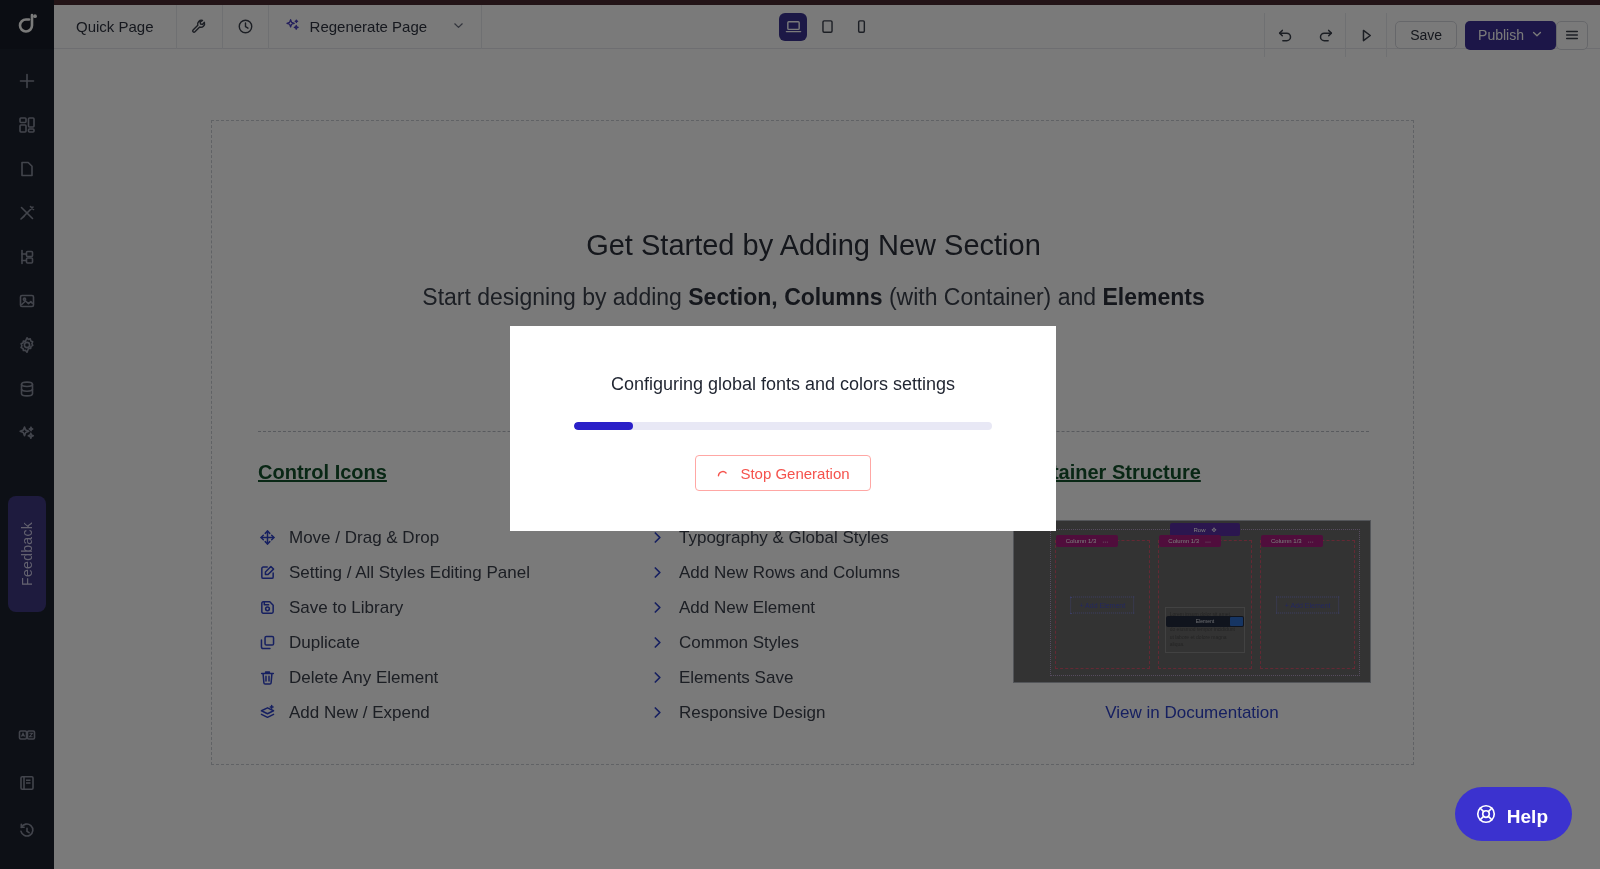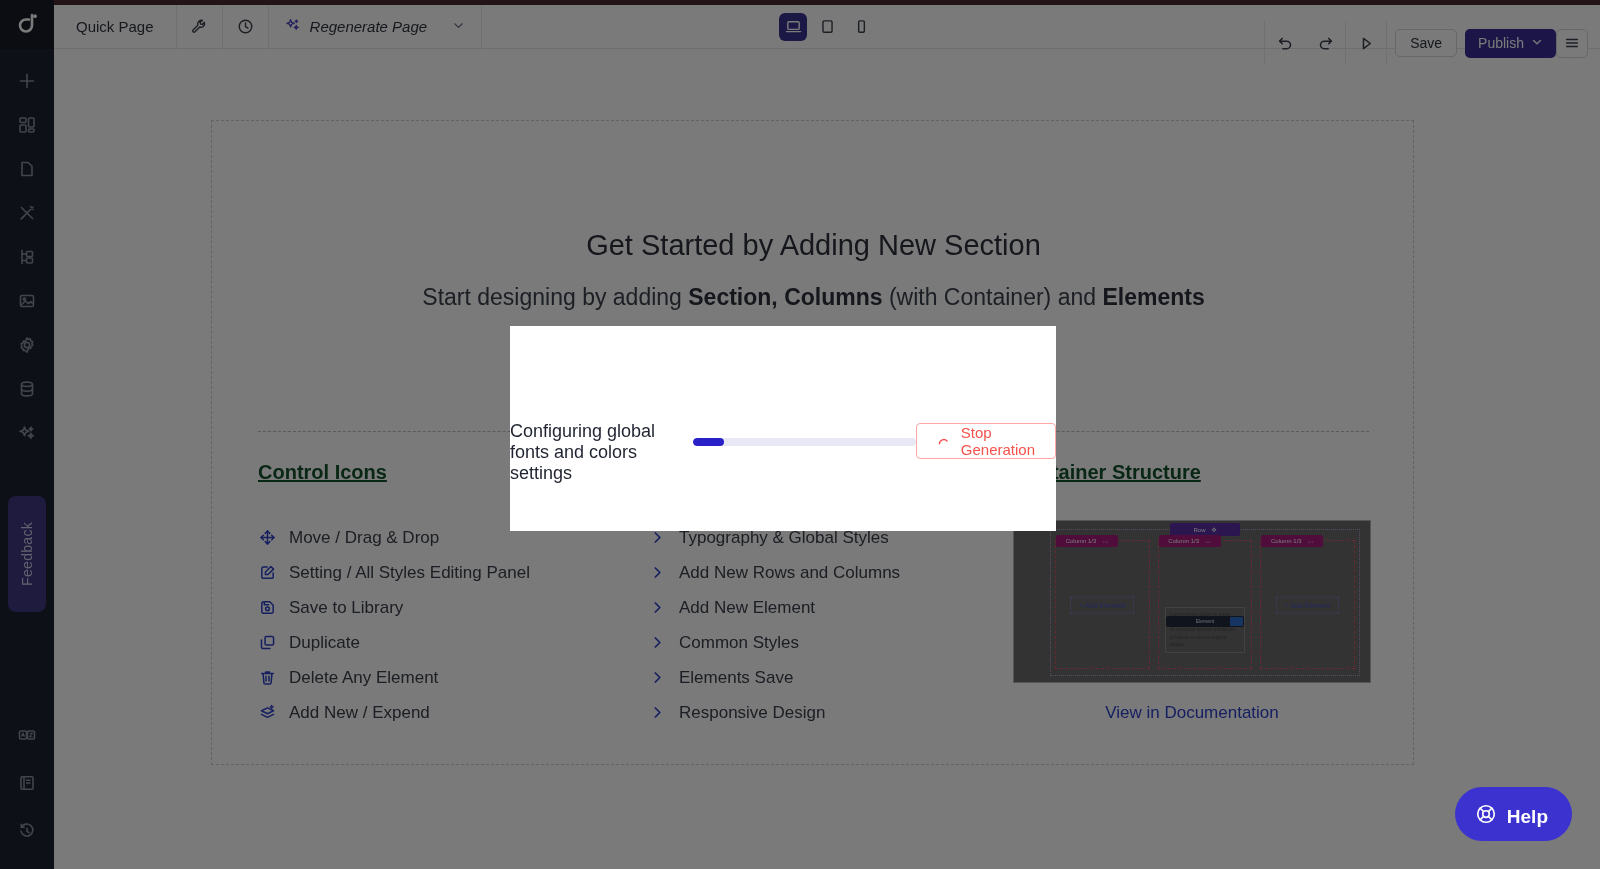--- a/index.html
+++ b/index.html
@@ -60,36 +60,36 @@
     border-bottom: 1px solid #e6e7ec;
     display: flex; align-items: center;
     z-index: 30;
   }
   .tb-cell {
     height: 44px; display: flex; align-items: center; justify-content: center;
     border-right: 1px solid #e9eaee; padding: 0 16px; cursor: pointer;
   }
   .tb-cell.pagename { font-size: 15px; color: #2f3440; padding: 0 22px; }
   .tb-icon-cell { width: 46px; padding: 0; }
-  .tb-regen { padding: 0 16px; display: flex; align-items: center; gap: 9px; font-size: 15px; color: #2f3440; font-style: italic; }
+  .tb-regen { padding: 0 16px; display: flex; align-items: center; gap: 9px; font-size: 15px; color: #2f3440; }
   .tb-regen .spark { color: #4a3fc0; }
   .tb-mid {
     position: absolute; left: 50%; transform: translateX(-50%);
     display: flex; align-items: center; gap: 6px;
   }
   .dev-btn {
     width: 28px; height: 28px; border-radius: 6px;
     display: flex; align-items: center; justify-content: center;
     border: 1px solid transparent; cursor: pointer;
   }
   .dev-btn.active { background: #3b3392; }
   .dev-btn.active svg { stroke: #ffffff; }
   .dev-btn svg { stroke: #3c414d; fill: none; stroke-width: 1.5; }
   .tb-right {
-    position: absolute; right: 0; top: 16px; height: 44px;
+    position: absolute; right: 0; top: 8px; height: 44px;
     display: flex; align-items: center;
   }
   .tb-sep { width: 1px; height: 44px; background: #e9eaee; }
   .tb-ibtn {
     width: 40px; height: 44px; display: flex; align-items: center; justify-content: center;
     cursor: pointer;
   }
   .tb-ibtn svg { stroke: #3c414d; fill: none; stroke-width: 1.6; }
   .btn-save {
     height: 28px; padding: 0 14px; margin: 0 8px;
@@ -220,21 +220,21 @@
   
   .overlay {
     position: absolute; top: 0; left: 0; width: 1600px; height: 869px;
     background: rgba(0,0,0,0.52);
     z-index: 50;
   }
   .modal {
     position: absolute; left: 510px; top: 326px;
     width: 546px; height: 205px;
     background: #fff;
-    display: flex; flex-direction: row; align-items: center;
+    display: flex; flex-direction: column; align-items: center;
     z-index: 55;
   }
   .modal-title {
     margin-top: 48px; font-size: 18px; color: #1f2430;
   }
   .progress-track {
     margin-top: 27px; width: 418px; height: 8px;
     background: #e8e8f5; border-radius: 4px; overflow: hidden;
   }
   .progress-fill {

